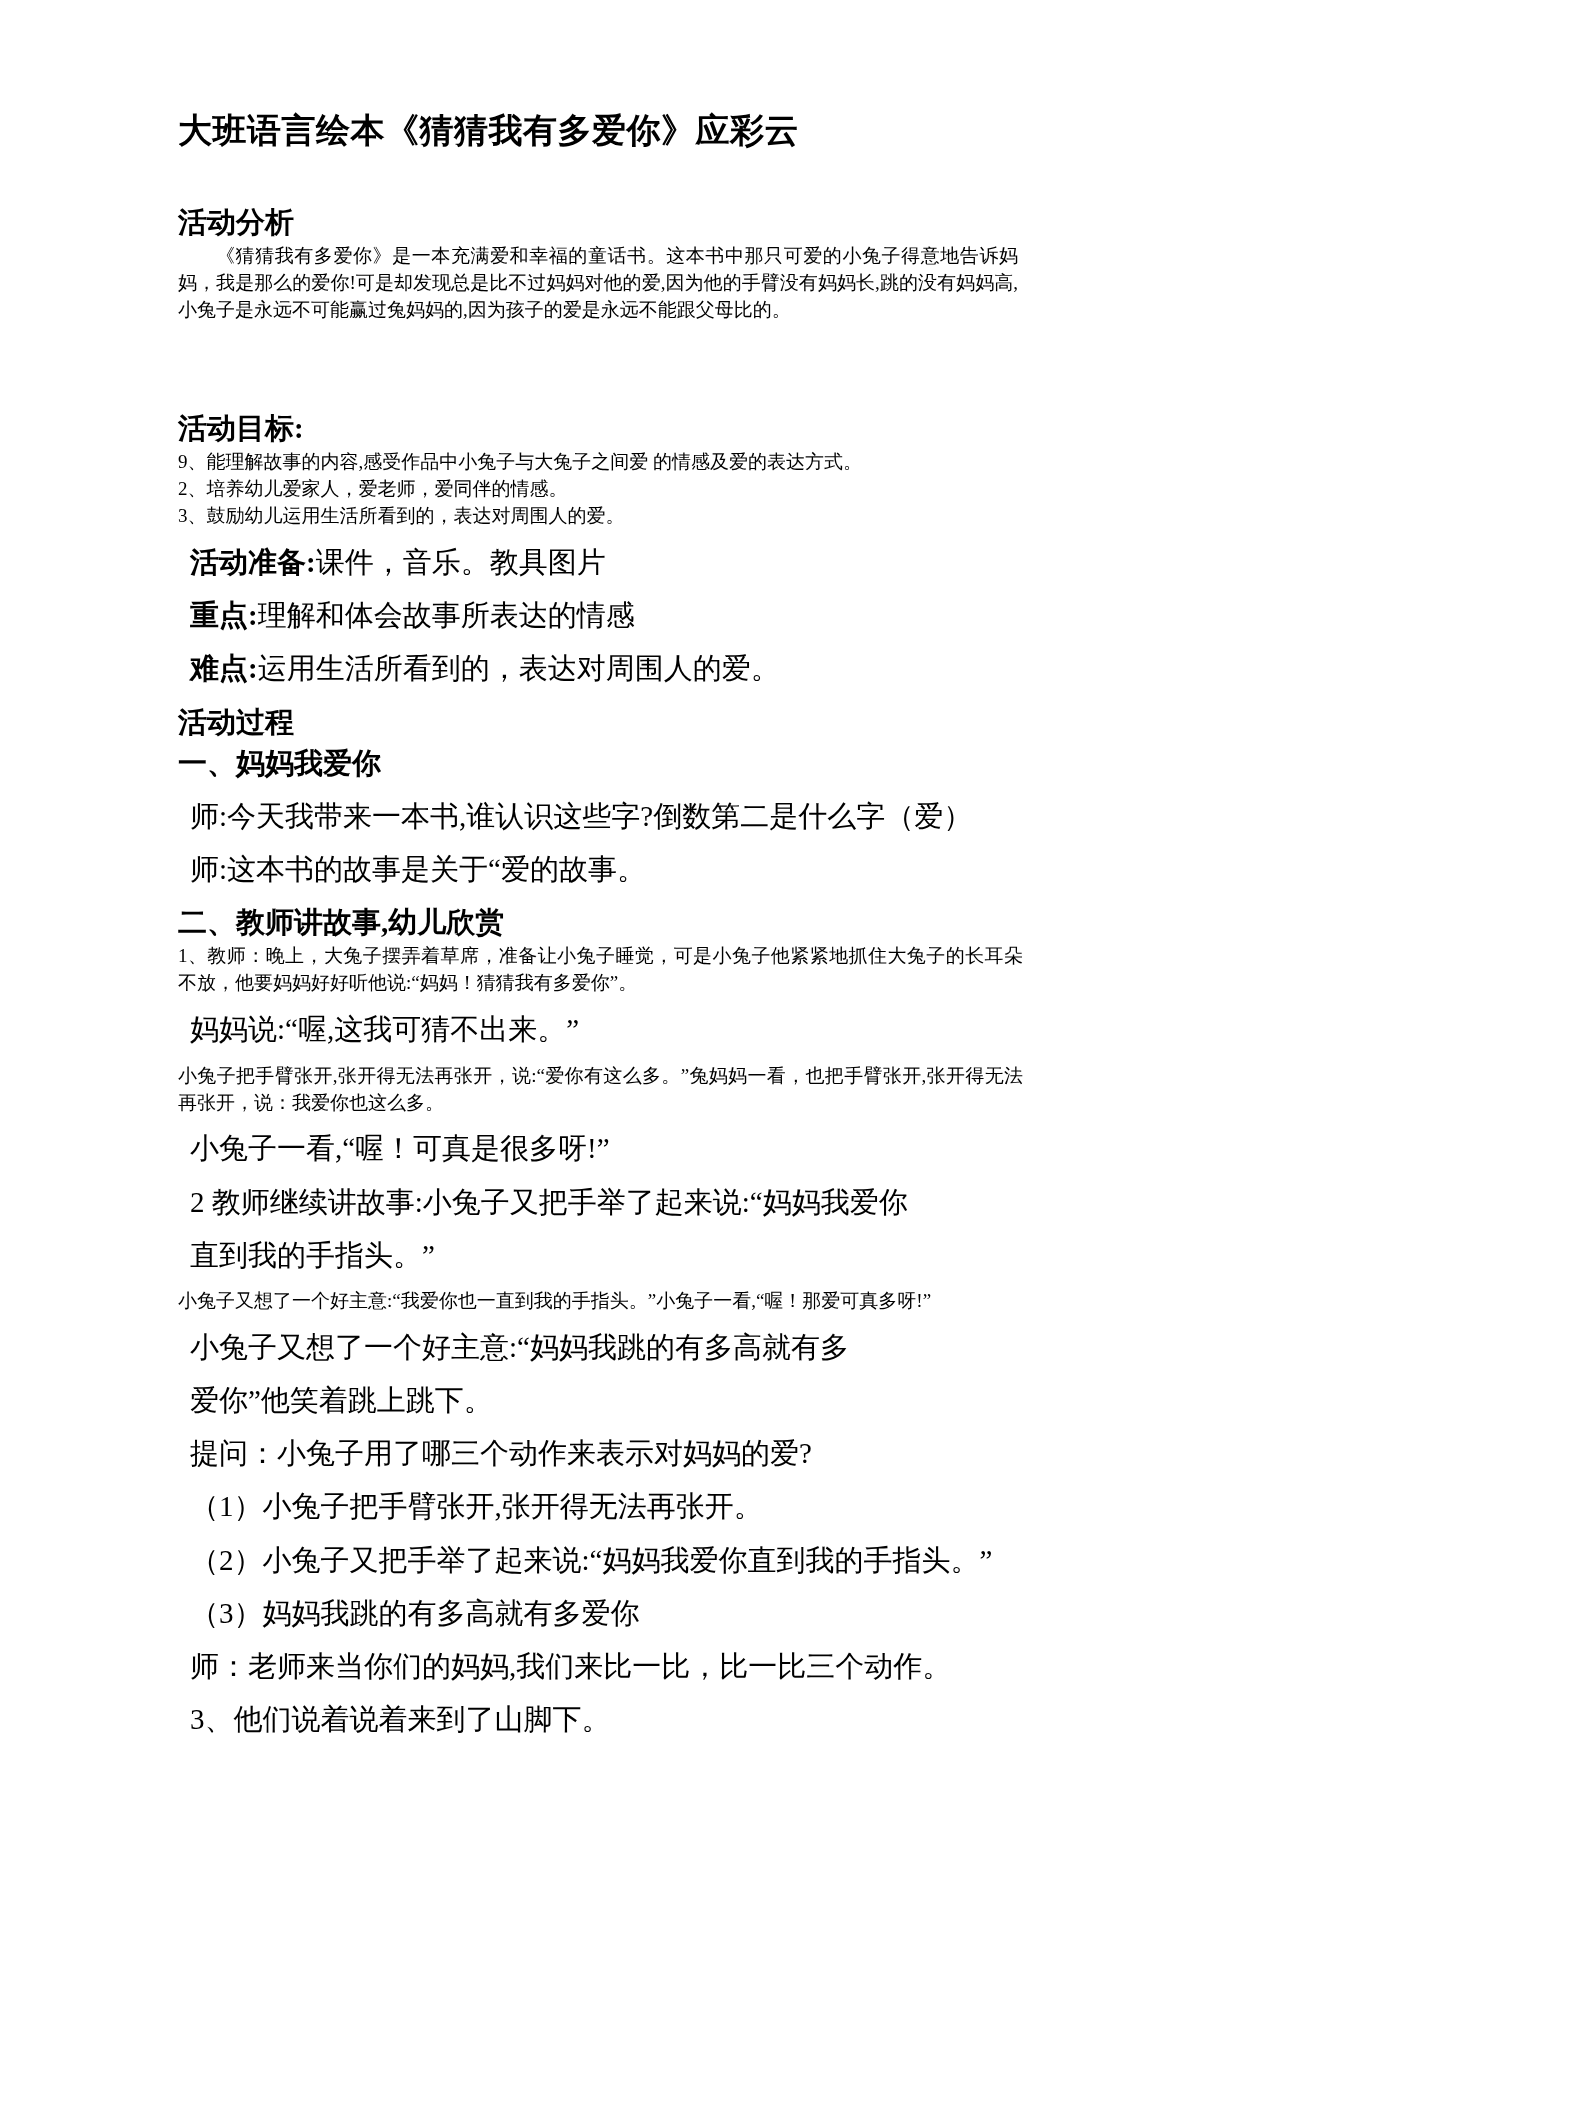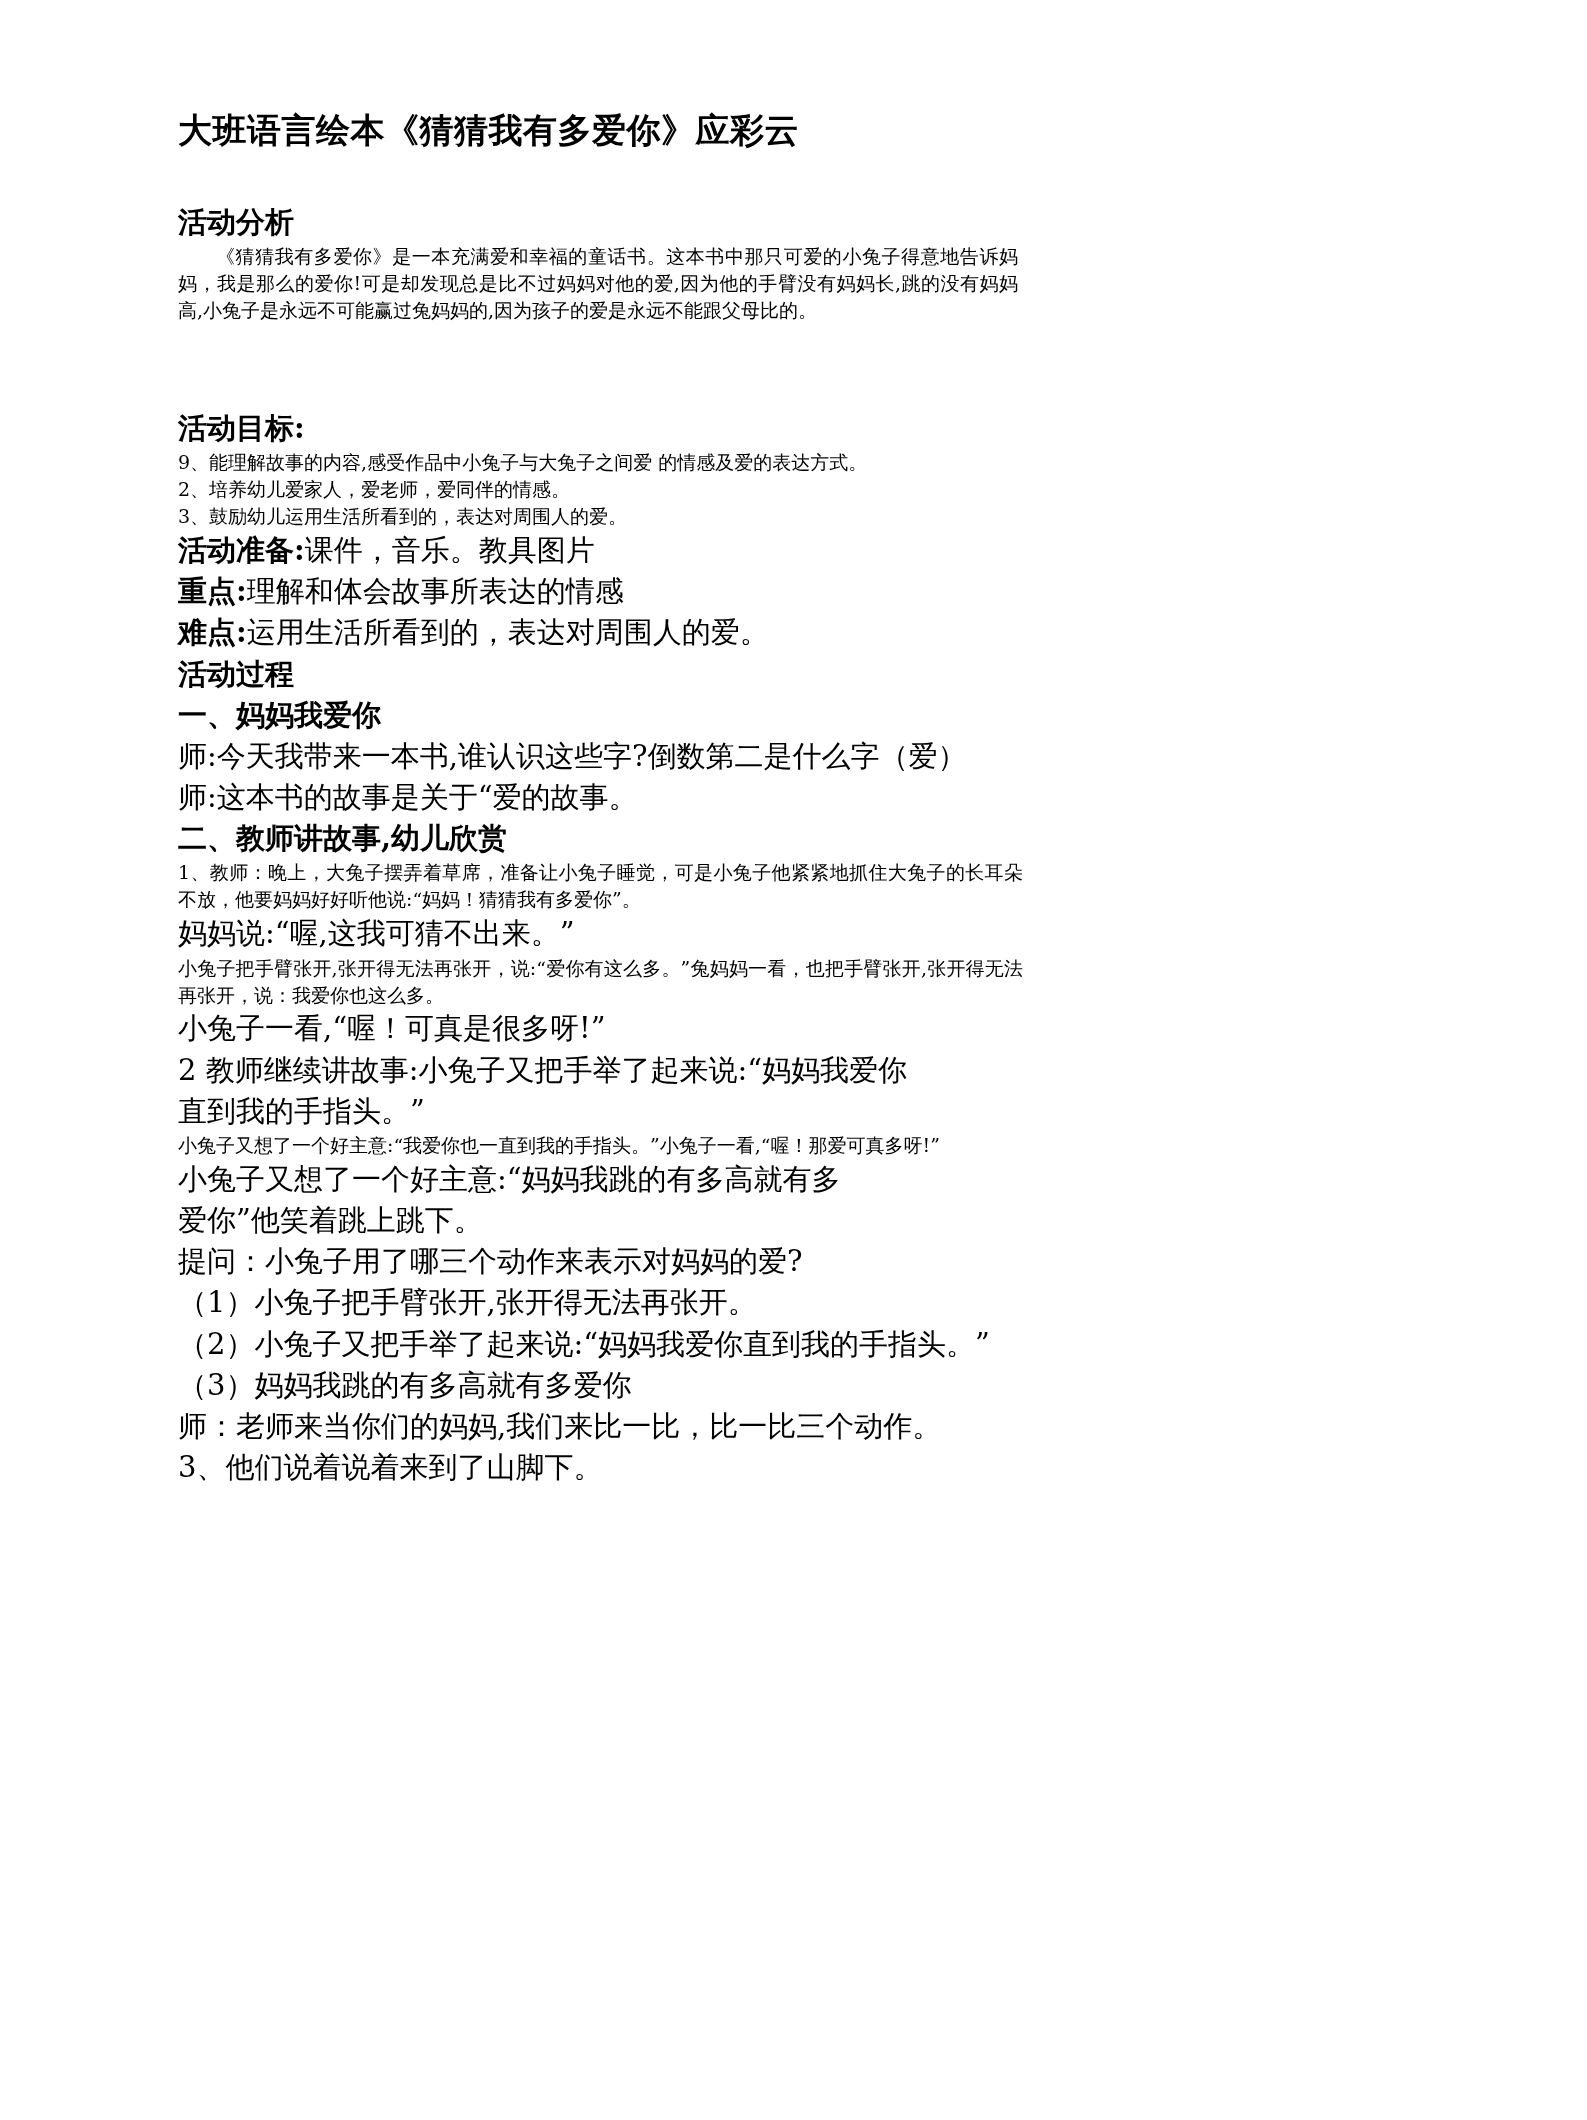--- a/index.html
+++ b/index.html
@@ -11,20 +11,21 @@
     font-family: "DejaVu Serif", "Liberation Serif", serif;
     color: #000000;
   }
   .page {
     position: relative;
     width: 1434px;
     height: 2120px;
     background: #ffffff;
     box-sizing: border-box;
     overflow: hidden;
+    font-family: Liberation Serif, serif;
   }
   .content {
     position: absolute;
     left: 178px;
     top: 108px;
     width: 1180px;
   }
   .doc-title {
     font-size: 34px;
     font-weight: bold;
@@ -51,21 +52,21 @@
   }
   .para.indent { text-indent: 2em; }
   .para.wide { max-width: 845px; }
   .label-bold {
     font-weight: bold;
   }
   .gap-xl { height: 84px; }
   .nowrap-line {
     font-size: 29px;
     line-height: 1.42;
-    margin: 0;
+    margin: 12px;
     white-space: nowrap;
   }
 </style>
 </head>
 <body>
 
 <div class="page">
   <div class="content">
 
     <h1 class="doc-title">大班语言绘本《猜猜我有多爱你》应彩云</h1>

